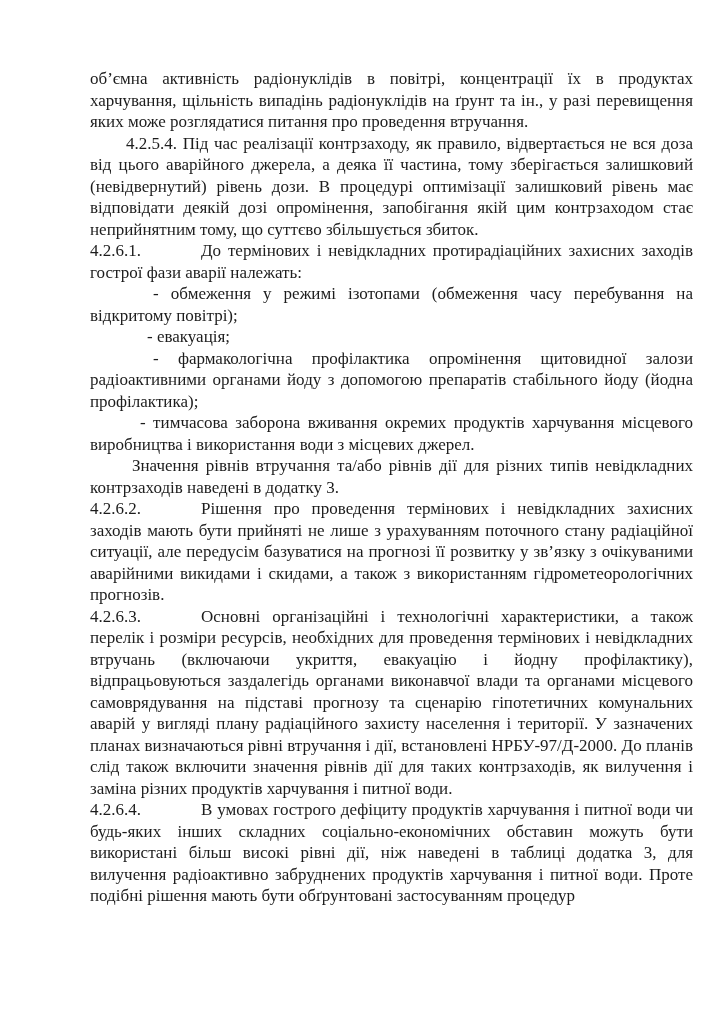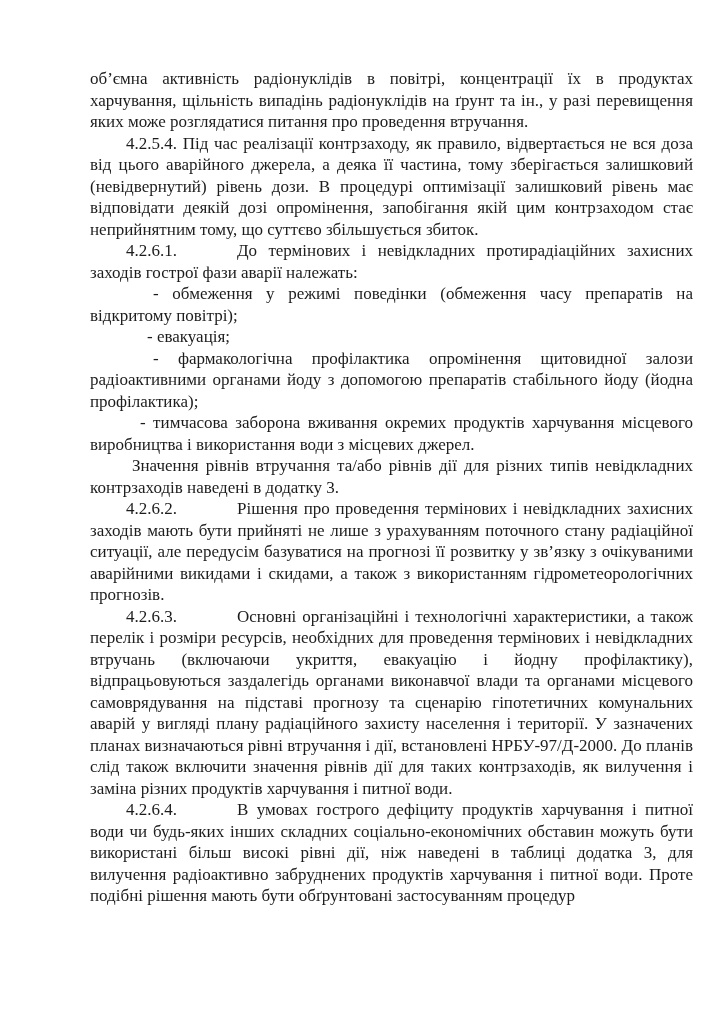--- a/index.html
+++ b/index.html
@@ -24,39 +24,38 @@
     margin: 0;
     text-align: justify;
   }
   .ind    { text-indent: 36px; }
   .ind42  { text-indent: 42px; }
   .li50   { text-indent: 50px; }
   .li57   { text-indent: 57px; }
   .li63   { text-indent: 63px; }
   .tabbed .pnum {
     display: inline-block;
-    margin-left: 36px;
     width: 111px;
   }
 </style>
 </head>
 <body>
 
 <div class="page">
 
   <p>об’ємна активність радіонуклідів в повітрі, концентрації їх в продуктах харчування, щільність випадінь радіонуклідів на ґрунт та ін., у разі перевищення яких може розглядатися питання про проведення втручання.</p>
 
   <p class="ind">4.2.5.4. Під час реалізації контрзаходу, як правило, відвертається не вся доза від цього аварійного джерела, а деяка її частина, тому зберігається залишковий (невідвернутий) рівень дози. В процедурі оптимізації залишковий рівень має відповідати деякій дозі опромінення, запобігання якій цим контрзаходом стає неприйнятним тому, що суттєво збільшується збиток.</p>
 
 
 
   <p class="tabbed"><span class="pnum">4.2.6.1.</span><span>До термінових і невідкладних протирадіаційних захисних заходів гострої фази аварії належать:</span></p>
 
 
-  <p class="li63">- обмеження у режимі поведінки (обмеження часу препаратів на відкритому повітрі);</p>
+  <p class="li63">- обмеження у режимі ізотопами (обмеження часу перебування на відкритому повітрі);</p>
 
   <p class="li57">- евакуація;</p>
 
   <p class="li63">- фармакологічна профілактика опромінення щитовидної залози радіоактивними органами йоду з допомогою препаратів стабільного йоду (йодна профілактика);</p>
 
   <p class="li50">- тимчасова заборона вживання окремих продуктів харчування місцевого виробництва і використання води з місцевих джерел.</p>
 
   <p class="ind42">Значення рівнів втручання та/або рівнів дії для різних типів невідкладних контрзаходів наведені в додатку 3.</p>
 
   <p class="tabbed"><span class="pnum">4.2.6.2.</span><span>Рішення про проведення термінових і невідкладних захисних заходів мають бути прийняті не лише з урахуванням поточного стану радіаційної ситуації, але передусім базуватися на прогнозі її розвитку у зв’язку з очікуваними аварійними викидами і скидами, а також з використанням гідрометеорологічних прогнозів.</span></p>

